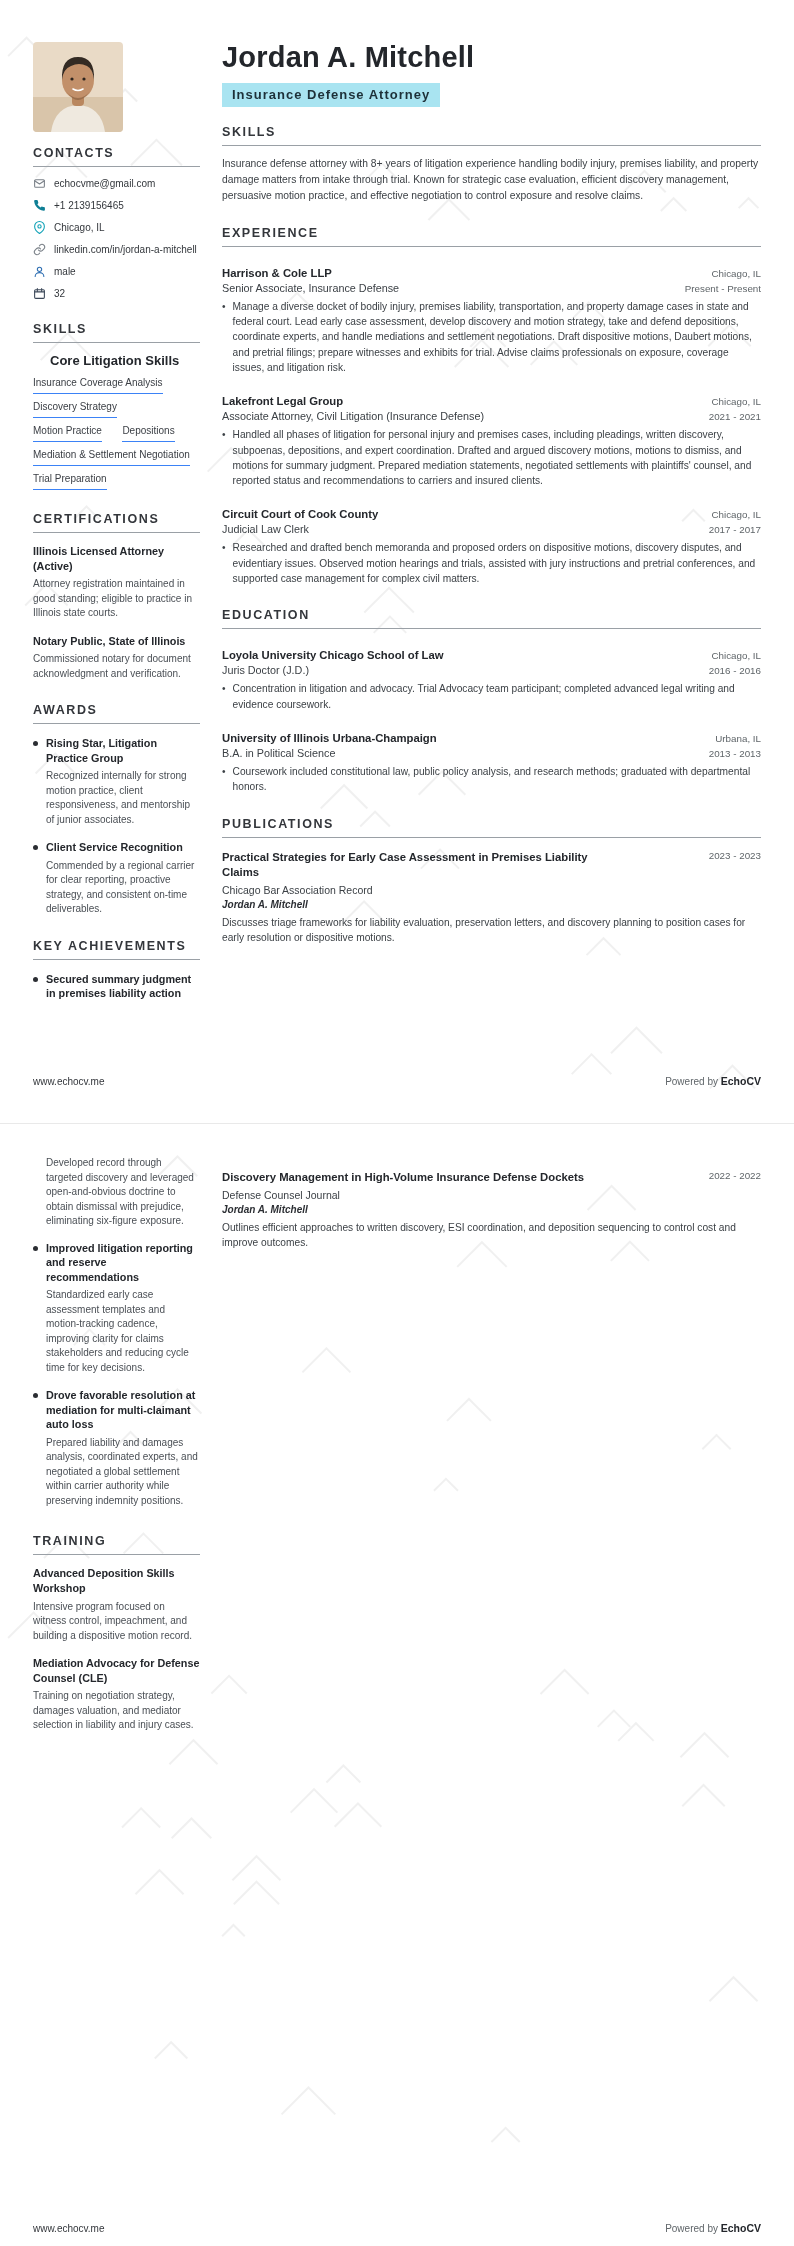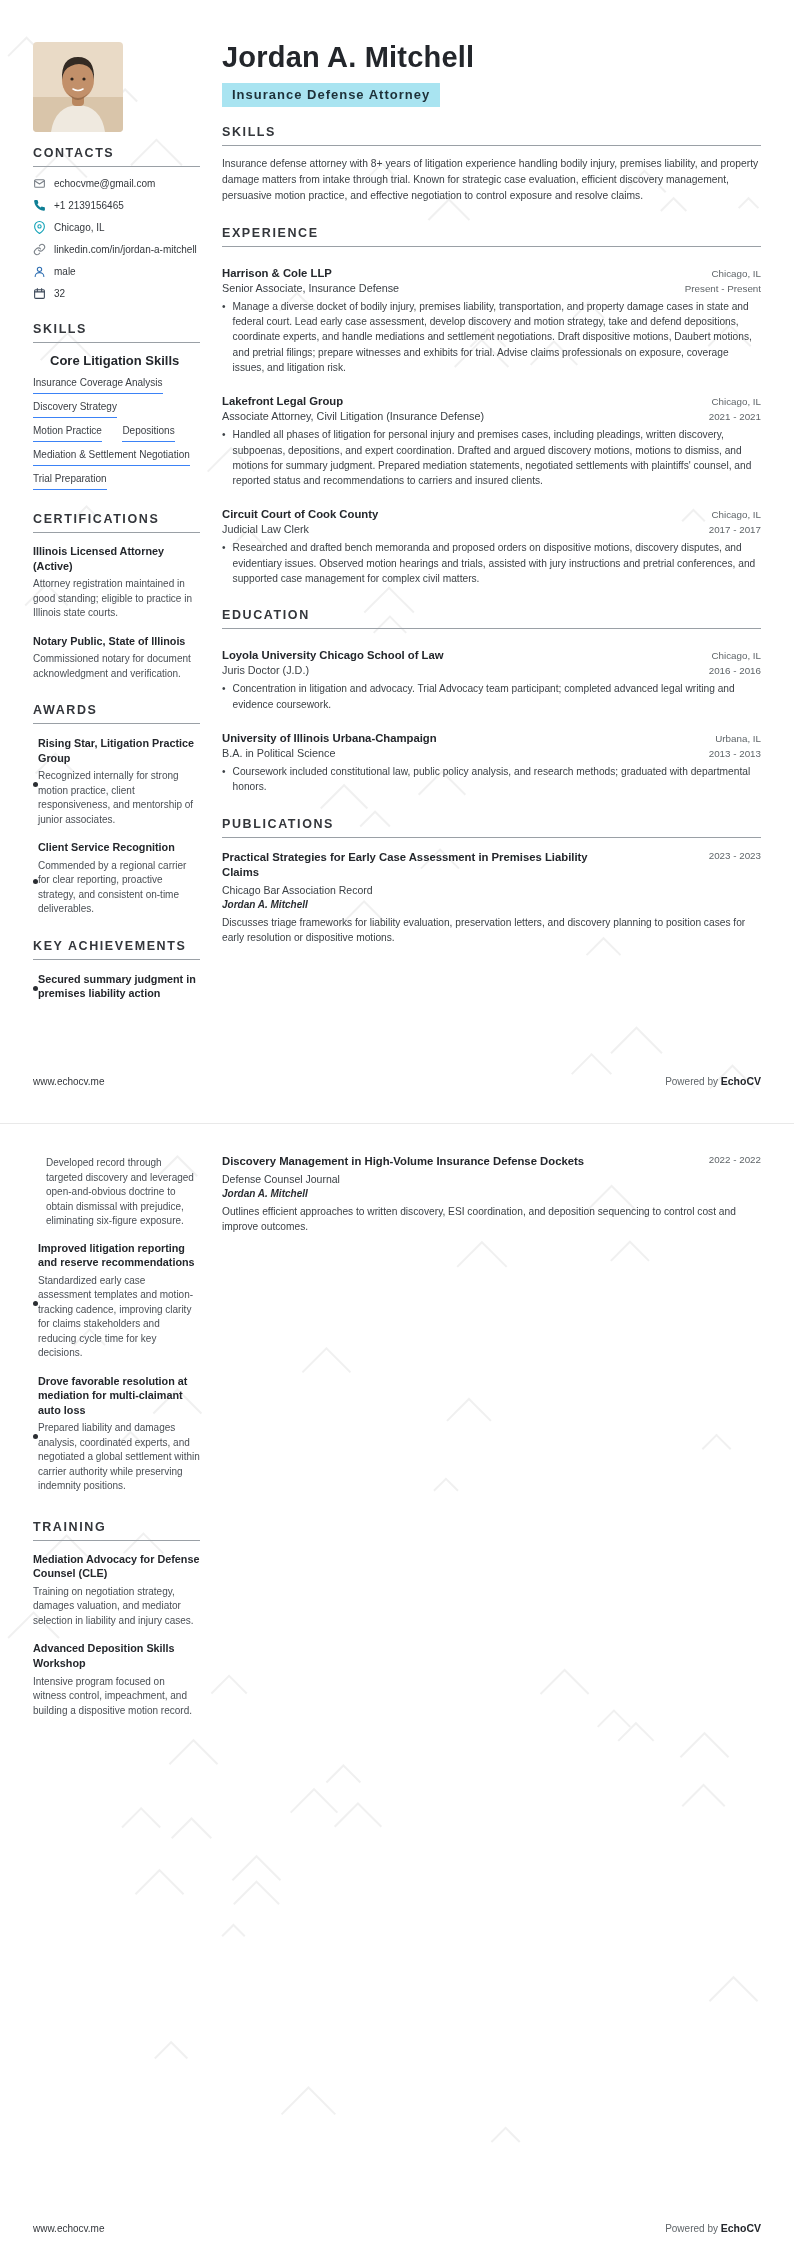--- a/index.html
+++ b/index.html
@@ -46,21 +46,21 @@
   .skill-group-title { font-weight: 700; font-size: 13px; color: #24272c; margin: 10px 17px 2px; }
   .skills-wrap { }
   .skill { display: inline-block; white-space: nowrap; font-size: 10px; color: #3a3e44;
            padding: 7px 0 5px; border-bottom: 1px solid #3b82f6; margin-right: 16px; }
 
   
   .entry { margin: 11px 0 13px; }
   .entry-title { font-weight: 700; font-size: 10.8px; color: #24272c; line-height: 1.35; }
   .entry-desc { font-size: 10px; color: #4a4f55; line-height: 1.45; margin-top: 4px; }
 
-  .bullet-entry { display: flex; gap: 0; margin: 12px 0 13px; align-items: center; }
+  .bullet-entry { display: flex; gap: 8px; margin: 12px 0 13px; }
   .dot { width: 5px; height: 5px; border-radius: 50%; background: #2b2e33; margin-top: 5px; flex: none; }
   .bullet-body { min-width: 0; }
   .bullet-desc-cont { padding-left: 13px; margin: 2px 0 12px; font-size: 10px; color: #4a4f55; line-height: 1.45; }
 
   
   .summary-text { font-size: 10.3px; line-height: 1.55; color: #3c4146; }
 
   
   .job { margin: 20px 0 15px; }
   .job-head { display: flex; justify-content: space-between; align-items: baseline; gap: 12px; }
@@ -433,32 +433,32 @@
           <span class="dot"></span>
           <div class="bullet-body">
             <div class="entry-title">Drove favorable resolution at mediation for multi-claimant auto loss</div>
             <div class="entry-desc">Prepared liability and damages analysis, coordinated experts, and negotiated a global settlement within carrier authority while preserving indemnity positions.</div>
           </div>
         </div>
 
         <section>
           <h2 class="sec-h cont">TRAINING</h2>
           <div class="entry">
+            <div class="entry-title">Advanced Deposition Skills Workshop</div>
+            <div class="entry-desc">Intensive program focused on witness control, impeachment, and building a dispositive motion record.</div>
+          </div>
+          <div class="entry">
             <div class="entry-title">Mediation Advocacy for Defense Counsel (CLE)</div>
             <div class="entry-desc">Training on negotiation strategy, damages valuation, and mediator selection in liability and injury cases.</div>
           </div>
-          <div class="entry">
-            <div class="entry-title">Advanced Deposition Skills Workshop</div>
-            <div class="entry-desc">Intensive program focused on witness control, impeachment, and building a dispositive motion record.</div>
-          </div>
         </section>
       </aside>
 
       <main class="col-right">
-        <div class="pub" style="margin-top:0;">
+        <div class="pub" style="margin-top:16px;">
           <div class="pub-head">
             <div class="pub-title">Discovery Management in High-Volume Insurance Defense Dockets</div>
             <span class="meta-right">2022 - 2022</span>
           </div>
           <div class="pub-source">Defense Counsel Journal</div>
           <div class="pub-author">Jordan A. Mitchell</div>
           <div class="pub-desc">Outlines efficient approaches to written discovery, ESI coordination, and deposition sequencing to control cost and improve outcomes.</div>
         </div>
       </main>
     </div>

